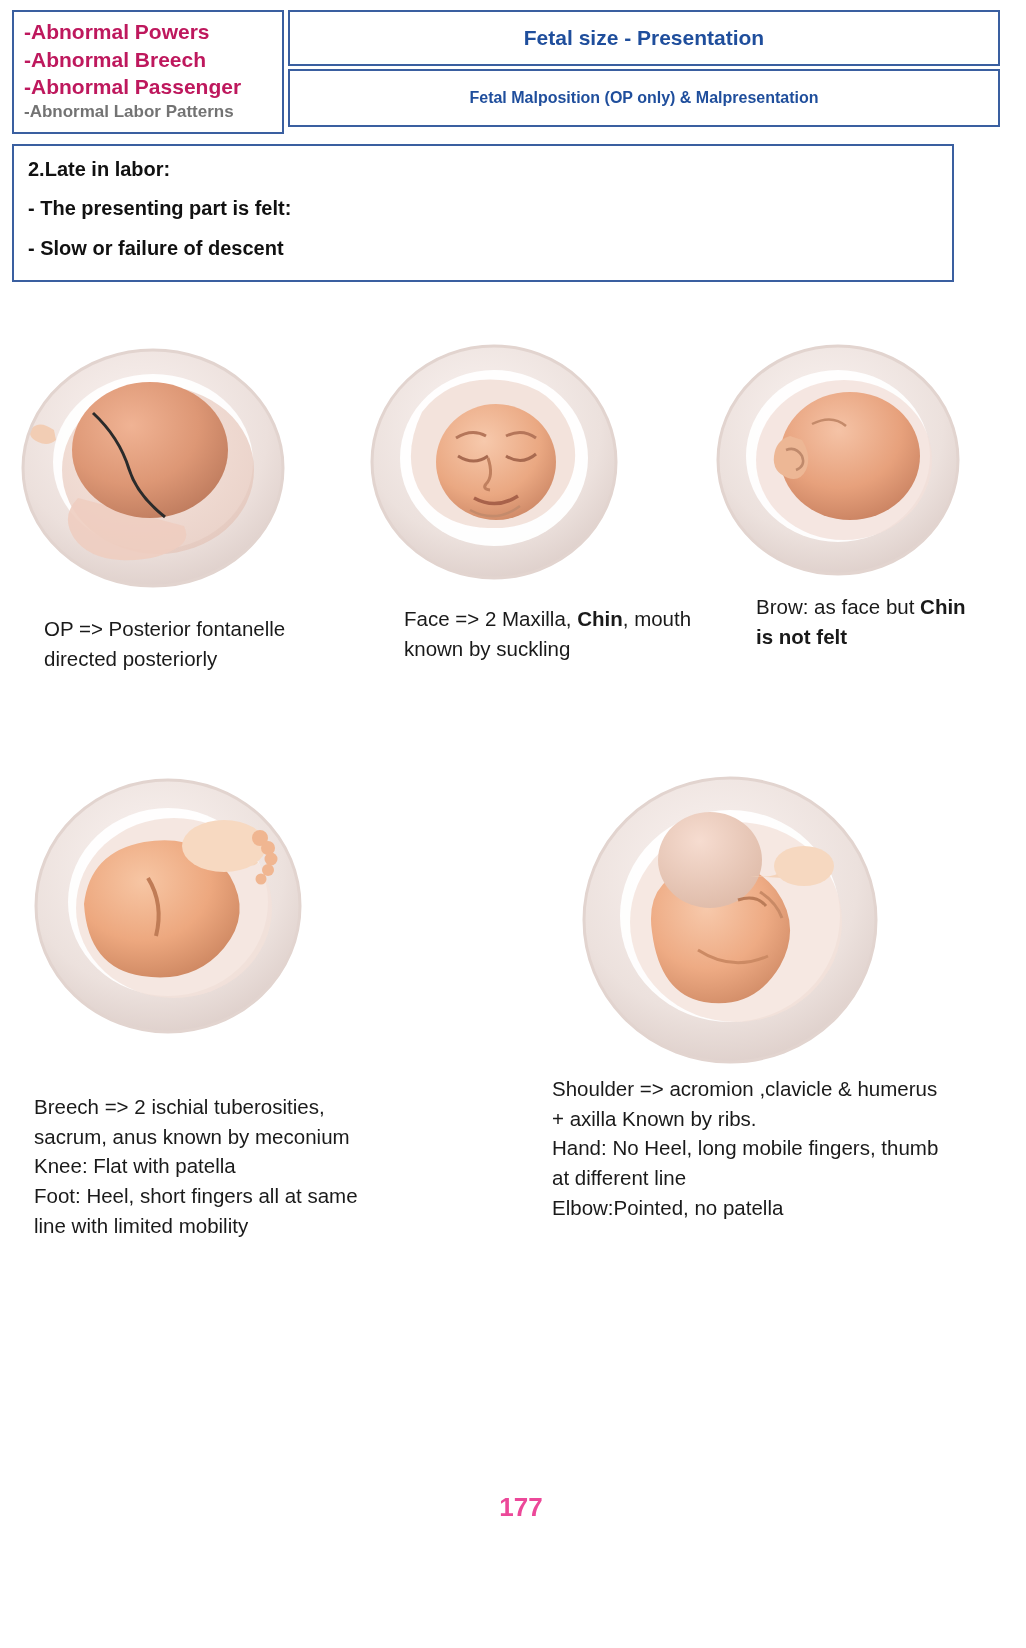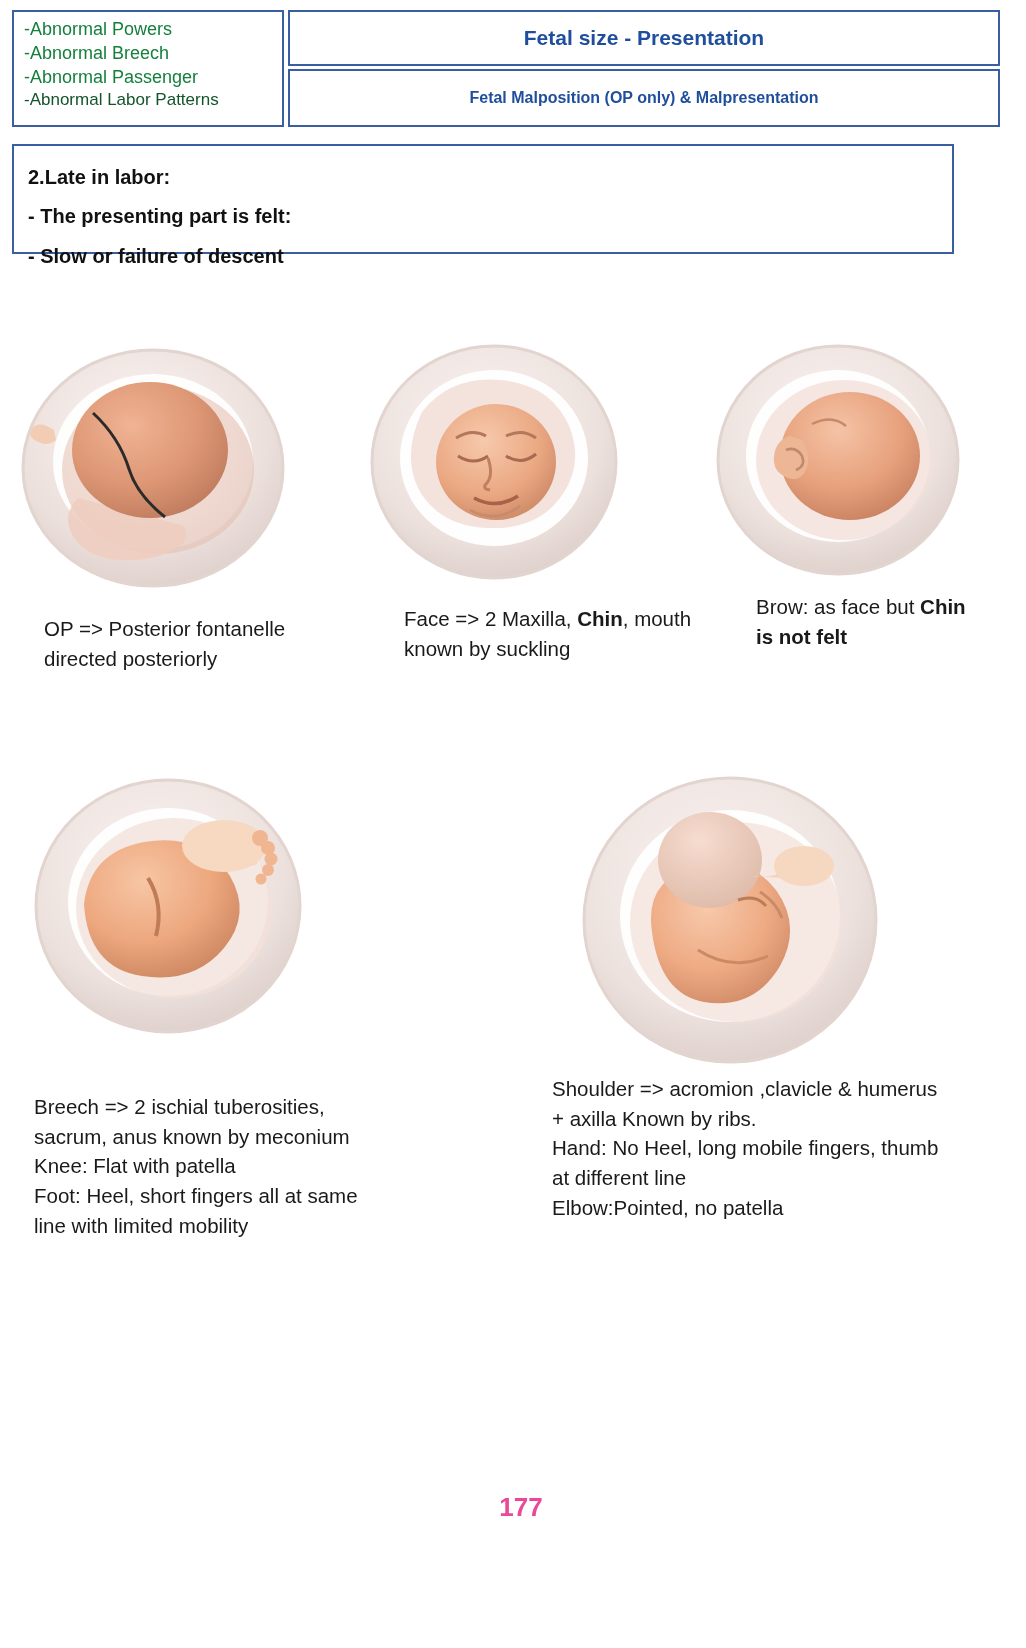--- a/index.html
+++ b/index.html
@@ -26,28 +26,28 @@
     align-items: stretch;
   }
   .header-left {
     width: 272px;
     border: 2px solid #3a5fa0;
     box-sizing: border-box;
     padding: 6px 10px 8px 10px;
     line-height: 1.32;
   }
   .header-left div {
-    font-size: 18px;
-    font-weight: normal;
-    color: #15803d;
+    font-size: 21px;
+    font-weight: bold;
+    color: #be185d;
   }
   .header-left div.light {
-    font-weight: normal;
+    font-weight: bold;
     font-size: 17px;
-    color: #14532d;
+    color: #737373;
   }
   .header-right {
     flex: 1;
     margin-left: 4px;
     display: flex;
     flex-direction: column;
   }
   .header-cell {
     border: 2px solid #3a5fa0;
     box-sizing: border-box;
@@ -67,24 +67,24 @@
     margin-top: 3px;
     font-size: 16px;
   }
 
   
   .labor-box {
     position: absolute;
     top: 144px;
     left: 12px;
     width: 942px;
-    height: 110px;
+    height: 138px;
     border: 2px solid #3a5fa0;
     box-sizing: border-box;
-    padding: 20px 14px;
+    padding: 12px 14px;
   }
   .labor-box .line {
     font-size: 20px;
     font-weight: bold;
     color: #111;
     margin-bottom: 17px;
   }
   .labor-box .line:first-child { margin-bottom: 16px; }
 
   

